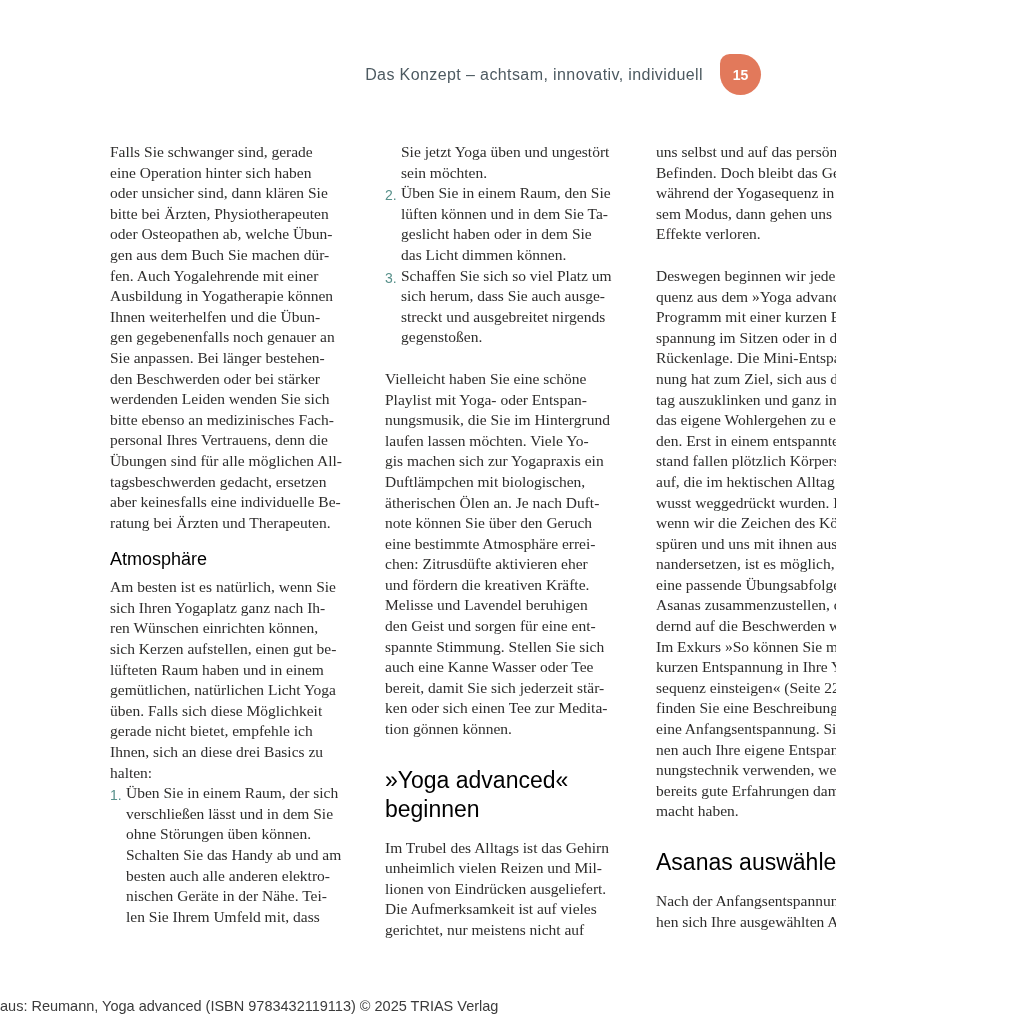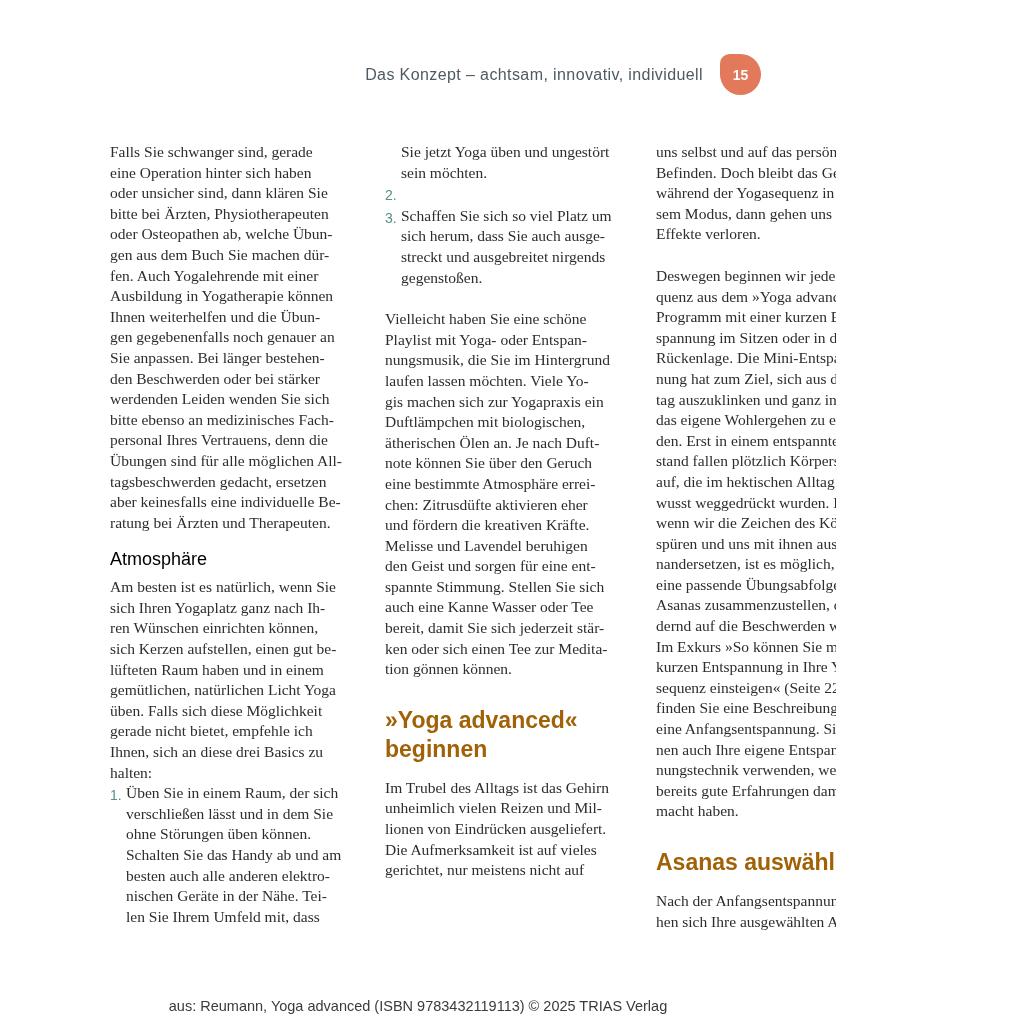--- a/index.html
+++ b/index.html
@@ -35,35 +35,35 @@
   .col-3 { left:656px; }
   .para { margin:0; white-space:pre; }
   .gap-before { margin-top:21px; }
   .subheading {
     font-family:"Liberation Sans", sans-serif;
     font-size:18px; line-height:24px; color:#000000;
     margin:14px 0 6px 0; font-weight:400;
   }
   .section-heading {
     font-family:"Liberation Sans", sans-serif;
-    font-size:23px; line-height:29px; color:#a16207;
-    margin:26px 0 14px 0; font-weight:700; white-space:pre;
+    font-size:23px; line-height:29px; color:#000000;
+    margin:26px 0 14px 0; font-weight:400; white-space:pre;
   }
   .list-item { display:flex; margin:0; }
   .list-num {
     flex:none; width:16px;
     font-family:"Liberation Sans", sans-serif;
     font-size:14px; color:#57908a; padding-top:2px;
   }
   .list-text { white-space:pre; }
   .list-cont { margin-left:16px; white-space:pre; }
   
   .footer {
     position:absolute; bottom:10px; left:0; width:100%;
-    text-align:center;
+    text-align:left;
     font-family:"Liberation Sans", sans-serif;
     font-size:14.5px; color:#3b3b3b;
   }
 </style>
 </head>
 <body>
 
 <div class="page">
 
   <div class="header">
@@ -114,20 +114,24 @@
 nischen Geräte in der Nähe. Tei-
 len Sie Ihrem Umfeld mit, dass</span>
     </div>
   </div>
 
   <div class="col col-2">
     <p class="para list-cont">Sie jetzt Yoga üben und ungestört
 sein möchten.</p>
     <div class="list-item">
       <span class="list-num">2.</span>
+      <span class="list-text">Üben Sie in einem Raum, den Sie
+lüften können und in dem Sie Ta-
+geslicht haben oder in dem Sie
+das Licht dimmen können.</span>
     </div>
     <div class="list-item">
       <span class="list-num">3.</span>
       <span class="list-text">Schaffen Sie sich so viel Platz um
 sich herum, dass Sie auch ausge-
 streckt und ausgebreitet nirgends
 gegenstoßen.</span>
     </div>
     <p class="para gap-before">Vielleicht haben Sie eine schöne
 Playlist mit Yoga- oder Entspan-

